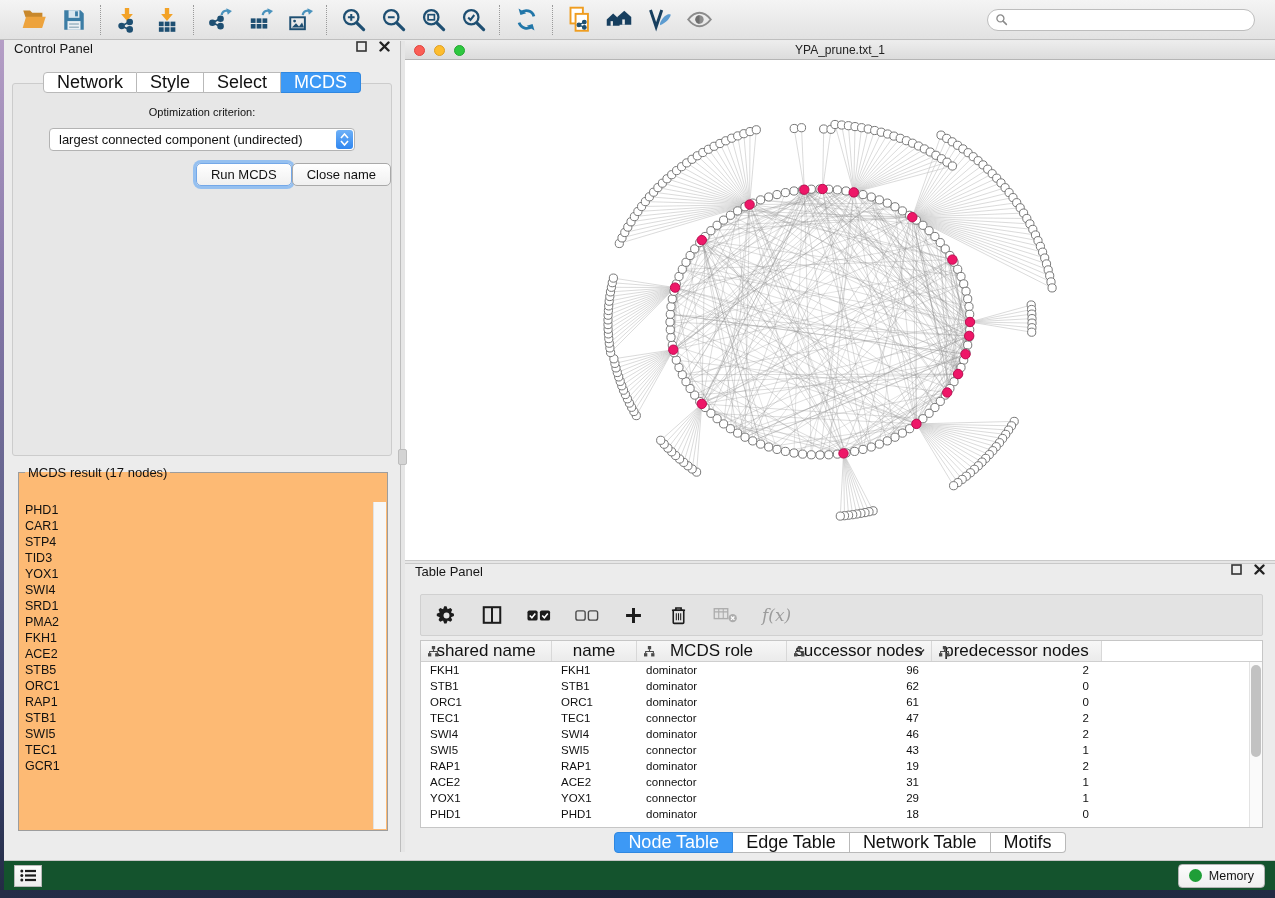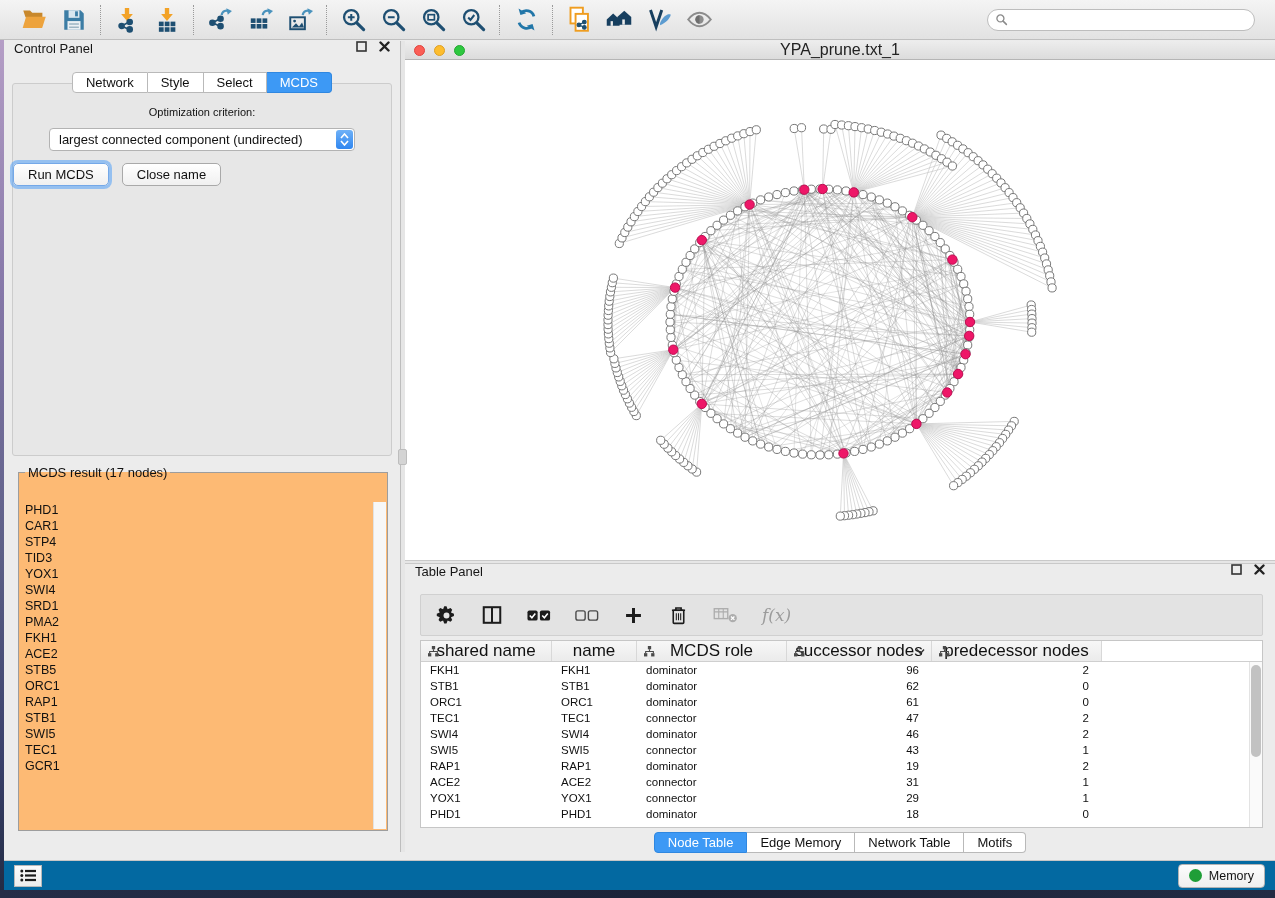--- a/index.html
+++ b/index.html
@@ -25,50 +25,50 @@
   .search-box input { border:none; outline:none; flex:1; font-size:12px; background:transparent; font-family:inherit; }
 
   
   .control-panel { position:absolute; left:4px; top:41px; width:397px; bottom:38px;
     background:#ececec; border-right:1px solid #bdbdbd; }
   .panel-header { height:28px; display:flex; align-items:flex-start; padding:0 10px; font-size:13px; color:#161616; }
   .win-controls { margin-left:auto; display:flex; align-items:center; gap:12px; }
   .cp-tabs { position:absolute; left:0; right:0; top:31px; display:flex; justify-content:center; z-index:3; }
   .seg { display:flex; }
   .seg-btn { height:21px; padding:0 13px; background:#fff; border:1px solid #b9b9b9; border-left:none;
-    font-size:13px; display:flex; align-items:center; color:#111; cursor:default; }
+    font-size:18px; display:flex; align-items:center; color:#111; cursor:default; }
   .seg-btn:first-child { border-left:1px solid #b9b9b9; border-radius:4px 0 0 4px; }
   .seg-btn:last-child { border-radius:0 4px 4px 0; }
   .seg-btn.active { background:#3d99f5; border-color:#2f87e0; color:#fff; }
   .cp-box { position:absolute; left:8px; right:8px; top:42px; height:373px;
     background:#e7e7e7; border:1px solid #cccccc; border-radius:3px; }
   .opt-label { text-align:center; margin-top:22px; font-size:11px; }
   .dropdown { position:relative; margin:10px 36px 0 36px; height:23px; background:#fff;
     border:1px solid #b3b3b3; border-radius:4px; display:flex; align-items:center;
     font-size:13px; padding:0 22px 0 9px; }
   .dd-stepper { position:absolute; right:1px; top:1px; bottom:1px; width:17px; border-radius:3px;
     background:linear-gradient(#6fb1f7,#2f86f0); display:flex; flex-direction:column;
     align-items:center; justify-content:center; gap:1px; }
   .dd-stepper svg { display:block; }
-  .btn-row { display:flex; justify-content:flex-start; gap:13px; margin-top:12px; }
+  .btn-row { display:flex; justify-content:flex-end; margin-top:12px; }
   .btn { height:23px; padding:0 14px; font-size:13px; color:#111;
     background:linear-gradient(#ffffff,#f0f0f0); border:1px solid #a9a9a9; border-radius:5px; }
   .btn.focus-ring { box-shadow:0 0 0 3px rgba(82,160,248,0.55); border-color:#74a8e8; }
   .mcds-fieldset { position:absolute; left:14px; right:12px; top:424px; bottom:21px;
     border:1px solid #9d9d9d; background:#fdba74; padding:2px 0 0 0; }
   .mcds-fieldset legend { font-size:13px; margin-left:6px; padding:0 3px; background:transparent; }
   .mcds-list { position:absolute; left:1px; right:14px; top:22px; bottom:1px; overflow:hidden;
     font-size:12.5px; line-height:16px; padding-left:5px; }
   .mcds-scroll { position:absolute; right:1px; top:22px; bottom:1px; width:13px;
     background:#f7f7f7; border-left:1px solid #e2e2e2; }
 
   
   .network-panel { position:absolute; left:405px; right:0; top:41px; height:519px; background:#fff; }
   .net-titlebar { height:19px; background:linear-gradient(#ededed,#dcdcdc); border-bottom:1px solid #b5b5b5;
-    position:relative; display:flex; align-items:center; justify-content:center; font-size:16px; color:#222; }
+    position:relative; display:flex; align-items:center; justify-content:center; font-size:12px; color:#222; }
   .traffic { position:absolute; left:9px; top:4px; display:flex; gap:9px; }
   .light { width:11px; height:11px; border-radius:50%; }
   .light.red { background:#fb5e56; border:1px solid #e0443e; }
   .light.yellow { background:#fdbd2e; border:1px solid #dfa023; }
   .light.green { background:#2dc83f; border:1px solid #24a733; }
   .net-canvas { position:absolute; left:0; right:0; top:19px; bottom:0; background:#fff; }
   .net-canvas svg { width:100%; height:100%; display:block; }
   .v-splitter { position:absolute; left:401px; top:41px; bottom:38px; width:4px; background:#e6e6e6; z-index:2; }
   .v-handle { position:absolute; left:-3px; top:408px; width:9px; height:16px; background:#d4d4d4;
     border:1px solid #bdbdbd; border-radius:2px; }
@@ -94,21 +94,21 @@
   .trow { display:flex; height:16px; font-size:11.5px; align-items:center; }
   .td { overflow:hidden; white-space:nowrap; }
   .td.text { padding-left:9px; }
   .td.num { text-align:right; padding-right:13px; }
   .tbl-scroll { position:absolute; right:0; top:21px; bottom:0; width:13px;
     background:#fafafa; border-left:1px solid #e3e3e3; }
   .tbl-thumb { position:absolute; top:3px; left:1px; width:10px; height:92px; background:#c2c2c2; border-radius:5px; }
   .bottom-tabs { position:absolute; left:0; right:0; top:268px; display:flex; justify-content:center; }
 
   
-  .status-bar { position:absolute; left:4px; right:0; top:860px; height:30px; background:#0369a1;
+  .status-bar { position:absolute; left:4px; right:0; top:860px; height:30px; background:#14532d;
     border-top:1px solid #c6c6c6; display:flex; align-items:center; padding:0 10px; z-index:4; }
   .list-btn { width:28px; height:22px; background:linear-gradient(#fbfbfb,#ededed);
     border:1px solid #b9b9b9; display:flex; align-items:center; justify-content:center; }
   .memory-btn { margin-left:auto; height:24px; padding:0 10px; display:flex; align-items:center; gap:7px;
     background:linear-gradient(#fcfcfc,#efefef); border:1px solid #b3b3b3; border-radius:4px; font-size:12.5px; }
   .mem-dot { width:13px; height:13px; border-radius:50%; background:#1f9e37; }
 </style>
 </head>
 <body>
 
@@ -1308,21 +1308,21 @@
           </div>
         </div>
       <div class="tbl-scroll">
         <div class="tbl-thumb"></div>
       </div>
     </div>
 
     <div class="bottom-tabs">
       <div class="seg">
         <div class="seg-btn active">Node Table</div>
-        <div class="seg-btn">Edge Memory</div>
+        <div class="seg-btn">Edge Table</div>
         <div class="seg-btn">Network Table</div>
         <div class="seg-btn">Motifs</div>
       </div>
     </div>
   </div>
 
   <div class="status-bar">
     <span class="list-btn">
       <svg width="16" height="13" viewBox="0 0 16 13">
           <g fill="#1c1c1c">

